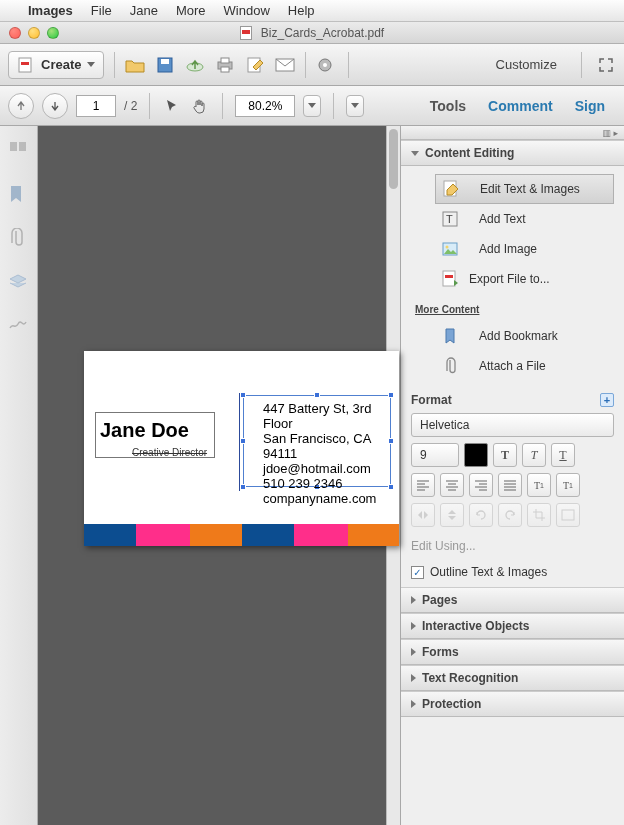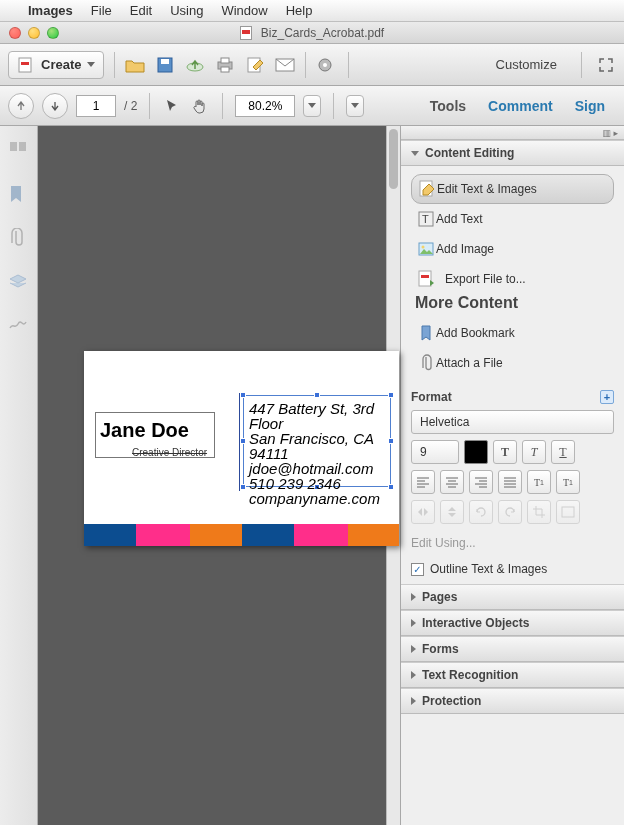--- a/index.html
+++ b/index.html
@@ -50,57 +50,57 @@
 
 .page { position:absolute; left:46px; top:225px; width:315px; height:195px; background:#fff; box-shadow:2px 2px 6px rgba(0,0,0,0.5); }
 .name { position:absolute; left:16px; top:68px; font-size:20px; font-weight:bold; }
 .name-sel { position:absolute; left:11px; top:61px; width:120px; height:46px; border:1px solid #777; }
 .role { position:absolute; left:48px; top:96px; font-size:10px; color:#333; text-decoration:line-through; }
 .addr-sel { position:absolute; left:159px; top:44px; width:148px; height:92px; border:1px solid #5080d0; }
 .addr-sel .h { position:absolute; width:6px; height:6px; background:#3a6fd8; border:1px solid #fff; }
 .h.tl2{left:-4px;top:-4px}.h.tm{left:calc(50% - 3px);top:-4px}.h.tr{right:-4px;top:-4px}
 .h.ml{left:-4px;top:calc(50% - 3px)}.h.mr{right:-4px;top:calc(50% - 3px)}
 .h.bl{left:-4px;bottom:-4px}.h.bm{left:calc(50% - 3px);bottom:-4px}.h.br{right:-4px;bottom:-4px}
-.addr { position:absolute; left:165px; top:50px; font-size:15px; line-height:15px; color:#000;font-style:italic; }
+.addr { position:absolute; left:179px; top:50px; font-size:13px; line-height:15px; color:#000; }
 .divider-v { position:absolute; left:155px; top:42px; width:1px; height:98px; background:#2c4a9a; }
 .stripe { position:absolute; left:0; bottom:0; width:100%; height:22px; display:flex; }
 .stripe div { height:100%; }
 
 .rightpanel { width:224px; background:#efefef; border-left:1px solid #a8a8a8; display:flex; flex-direction:column; overflow:hidden; }
 .panel-tab-controls { height:14px; background:linear-gradient(#f2f2f2,#dedede); border-bottom:1px solid #bbb; display:flex; justify-content:flex-end; align-items:center; padding-right:6px; gap:4px; font-size:9px; color:#777; }
 .accordion-hdr { height:26px; background:linear-gradient(#f7f7f7,#dedede); border-top:1px solid #ccc; border-bottom:1px solid #bbb; display:flex; align-items:center; padding:0 10px; gap:6px; font-size:12px; font-weight:bold; color:#444; cursor:pointer; }
 .accordion-hdr .tri2 { width:0;height:0;border-top:4px solid transparent;border-bottom:4px solid transparent;border-left:5px solid #777; }
 .accordion-hdr.open .tri2 { border-left:4px solid transparent; border-right:4px solid transparent; border-top:5px solid #777; border-bottom:none; }
 .accordion-body { padding:8px 10px; background:#efefef; }
-.tool-item { display:flex; align-items:center; gap:1px; height:30px; padding:0 6px; font-size:12px; color:#333; cursor:pointer; border-radius:10px; }
+.tool-item { display:flex; align-items:center; gap:20px; height:30px; padding:0 6px; font-size:12px; color:#333; cursor:pointer; border-radius:0;margin-left:24px; }
 .tool-item.active { background:linear-gradient(#e8e8e8,#d2d2d2); border:1px solid #b0b0b0; }
 .tool-icn { width:18px; height:18px; display:flex; align-items:center; justify-content:center; }
-.sub-label { font-size:16px; font-weight:bold; color:#444; margin:0 0 6px 4px; }
+.sub-label { font-size:10px; font-weight:bold; color:#444; margin:10px 0 6px 4px;text-decoration:underline; }
 .format-hdr { display:flex; align-items:flex-end; justify-content:space-between; font-size:12px; font-weight:bold; color:#444; margin:12px 0 6px 0; }
 .plus-box { width:14px; height:14px; border:1px solid #7aa7d8; background:#dcebfb; display:flex; align-items:center; justify-content:center; font-size:11px; color:#2b6db5; cursor:pointer; border-radius:2px; }
 .dd { height:24px; border:1px solid #b5b5b5; border-radius:3px; background:linear-gradient(#fff,#eaeaea); display:flex; align-items:center; padding:0 8px; font-size:12px; color:#333; position:relative; cursor:pointer; }
 .dd .tri { position:absolute; right:8px; }
 .fmt-row { display:flex; gap:5px; margin-top:6px; }
 .sq-btn { width:24px; height:24px; border:1px solid #b5b5b5; border-radius:3px; background:linear-gradient(#fff,#eaeaea); display:flex; align-items:center; justify-content:center; font-size:12px; cursor:pointer; color:#555; }
 .sq-btn.dis { opacity:0.45; cursor:default; }
 .color-sw { width:24px; height:24px; background:#000; border:1px solid #888; border-radius:2px; cursor:pointer; }
 .edit-using { display:flex; align-items:center; gap:8px; font-size:12px; color:#999; margin-top:12px; }
 .outline-chk { display:flex; align-items:center; gap:6px; font-size:12px; color:#333; margin-top:12px; }
 .chkbox { width:13px; height:13px; border:1px solid #888; background:#fff; display:flex; align-items:center; justify-content:center; font-size:10px; color:#2a6fb5; }
 svg { display:block; }
 </style>
 </head>
 <body>
 
 <div class="menubar">
   <span class="apple"></span>
   <span class="app">Images</span>
   <span>File</span>
-  <span>Edit</span>
-  <span>Using</span>
+  <span>Jane</span>
+  <span>More</span>
   <span>Window</span>
   <span>Help</span>
 </div>
 
 <div class="titlebar">
   <div class="traffic">
     <div class="tl red"></div>
     <div class="tl yel"></div>
     <div class="tl grn"></div>
   </div>

